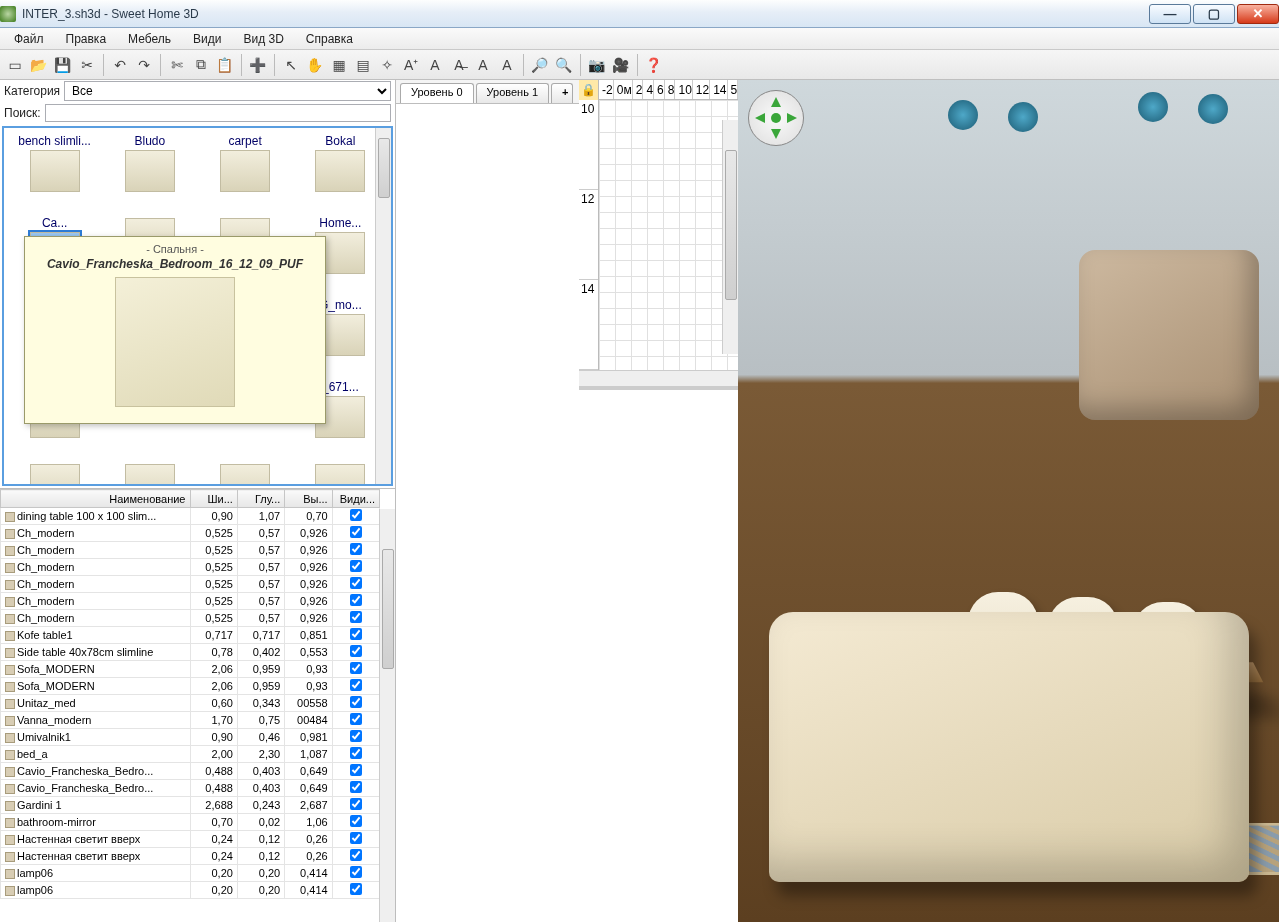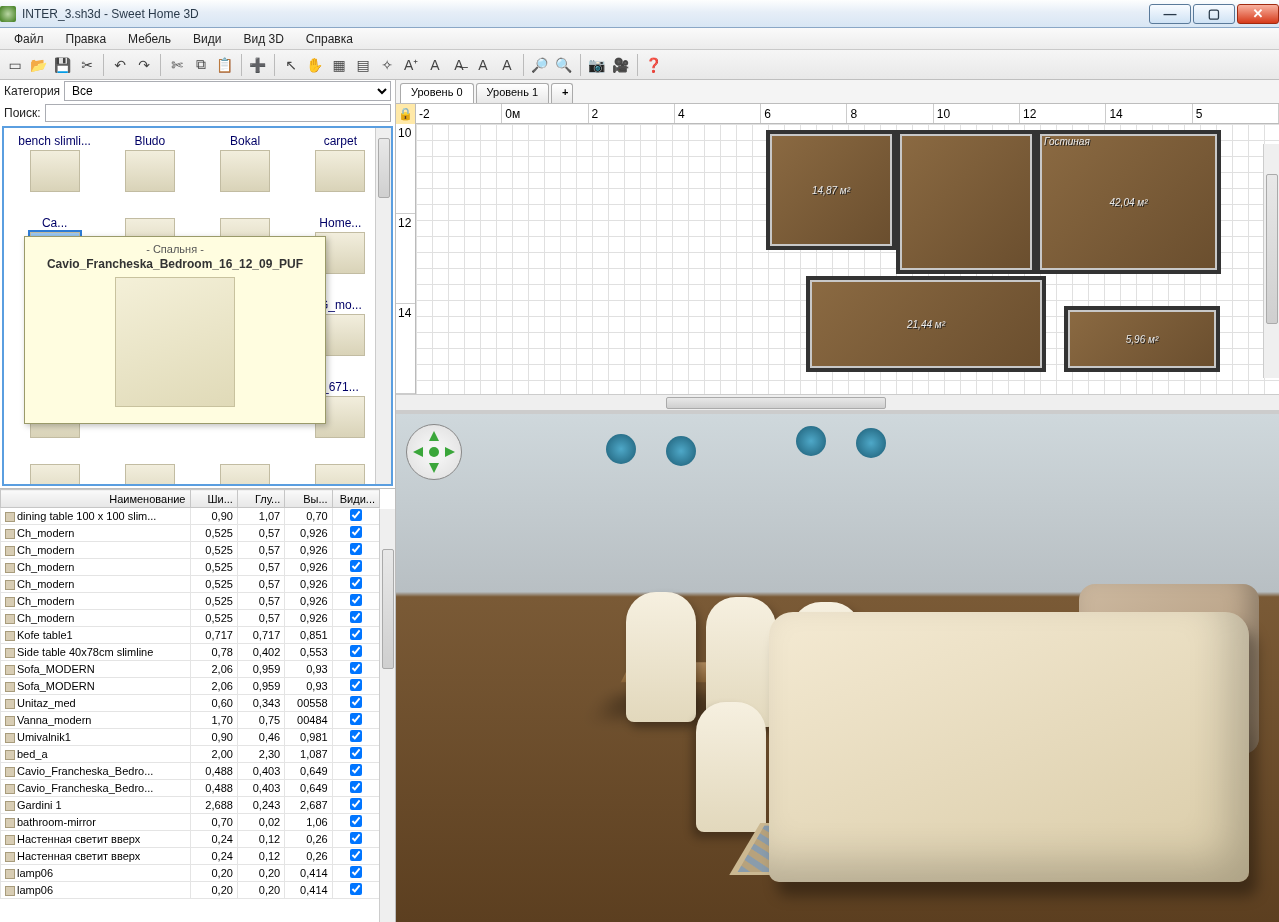--- a/index.html
+++ b/index.html
@@ -18,21 +18,21 @@
 .menu-item { padding:2px 10px; color:#222; cursor:default; }
 
 
 .toolbar { height:30px; background:linear-gradient(#f6f6f6,#e8e8e8); border-bottom:1px solid #bfbfbf; display:flex; align-items:center; padding:0 4px; gap:2px; }
 .tbtn { width:22px; height:22px; display:flex; align-items:center; justify-content:center; border:1px solid transparent; border-radius:2px; font-size:14px; color:#444; }
 .tsep { width:1px; height:22px; background:#bbb; margin:0 3px; }
 
 
 .main { display:flex; height:842px; }
 .left-col { width:396px; display:flex; flex-direction:column; border-right:1px solid #bdbdbd; }
-.right-col { flex:1; display:flex; flex-direction:column; }
+.right-col { flex:1; display:flex; }
 
 
 .catrow { height:22px; display:flex; align-items:center; padding:2px 4px; gap:4px; }
 .catrow label { color:#222; }
 .catrow select, .catrow input { border:1px solid #abadb3; font-size:12px; padding:1px 3px; }
 .catrow select { flex:1; height:20px; background:#fff; }
 .catrow input { flex:1; height:18px; }
 
 
 .catalog-wrap { position:relative; flex:0 0 360px; border:2px solid #5a9ee0; margin:2px; background:#fff; overflow:hidden; }
@@ -40,21 +40,21 @@
 .cat-item { display:flex; flex-direction:column; align-items:center; justify-content:flex-start; font-size:11px; color:#006; text-align:center; }
 .cat-item .thumb { width:50px; height:42px; background:linear-gradient(#f2eedd,#d9d3b8); border:1px solid #c2bca2; margin-top:2px; }
 .cat-item.selected .thumb { outline:2px solid #2d7cd6; background:linear-gradient(#9cc9f2,#4f9ae0); }
 .cat-item .label { margin-top:2px; width:100%; white-space:nowrap; overflow:hidden; text-overflow:ellipsis; }
 .side-scroll { position:absolute; right:0; top:0; width:16px; height:100%; background:#efefef; border-left:1px solid #ccc; }
 .side-scroll .thumb2 { position:absolute; left:2px; top:10px; width:12px; height:60px; background:linear-gradient(#e8e8e8,#cfcfcf); border:1px solid #aaa; border-radius:2px; }
 
 
 .tooltip { position:absolute; left:20px; top:108px; width:302px; height:188px; background:#fffde0; border:1px solid #9a9a6a; box-shadow:2px 2px 6px rgba(0,0,0,0.25); padding:6px; text-align:center; z-index:20; }
 .tooltip .t-cat { color:#555; font-size:11px; }
-.tooltip .t-name { font-weight:bold; font-size:12px; margin:2px 0 6px; color:#333; }
+.tooltip .t-name { font-weight:bold; font-size:12px; margin:2px 0 6px; color:#333;font-style:italic; }
 .tooltip .t-img { width:120px; height:130px; margin:0 auto; background:linear-gradient(160deg,#f4f0d8,#e0dab8); border:1px solid #c8c29e; }
 
 
 .ftable-wrap { flex:1; overflow:hidden; border-top:1px solid #bdbdbd; position:relative; }
 table.ftable { border-collapse:collapse; width:380px; table-layout:fixed; }
 table.ftable th { background:linear-gradient(#fafafa,#e6e6e6); border:1px solid #c6c6c6; font-weight:normal; padding:2px 4px; text-align:right; font-size:11px; height:18px; white-space:nowrap; overflow:hidden; }
 table.ftable td { border:1px solid #e4e4e4; padding:1px 4px; font-size:11px; height:17px; white-space:nowrap; overflow:hidden; }
 table.ftable td.num { text-align:right; }
 .row-icon { display:inline-block; width:10px; height:10px; background:#d8cdb4; border:1px solid #a89c7c; vertical-align:middle; margin-right:2px; }
 .chk { width:12px; height:12px; }
@@ -172,25 +172,25 @@
       <div class="catalog" id="catalog">
           <div class="cat-item">
             <div class="label">bench slimli...</div>
             <div class="thumb"></div>
           </div>
           <div class="cat-item">
             <div class="label">Bludo</div>
             <div class="thumb"></div>
           </div>
           <div class="cat-item">
+            <div class="label">carpet</div>
+            <div class="thumb"></div>
+          </div>
+          <div class="cat-item">
             <div class="label">Bokal</div>
-            <div class="thumb"></div>
-          </div>
-          <div class="cat-item">
-            <div class="label">carpet</div>
             <div class="thumb"></div>
           </div>
           <div class="cat-item selected">
             <div class="label">Ca...</div>
             <div class="thumb"></div>
           </div>
           <div class="cat-item">
             <div class="label"></div>
             <div class="thumb"></div>
           </div>

